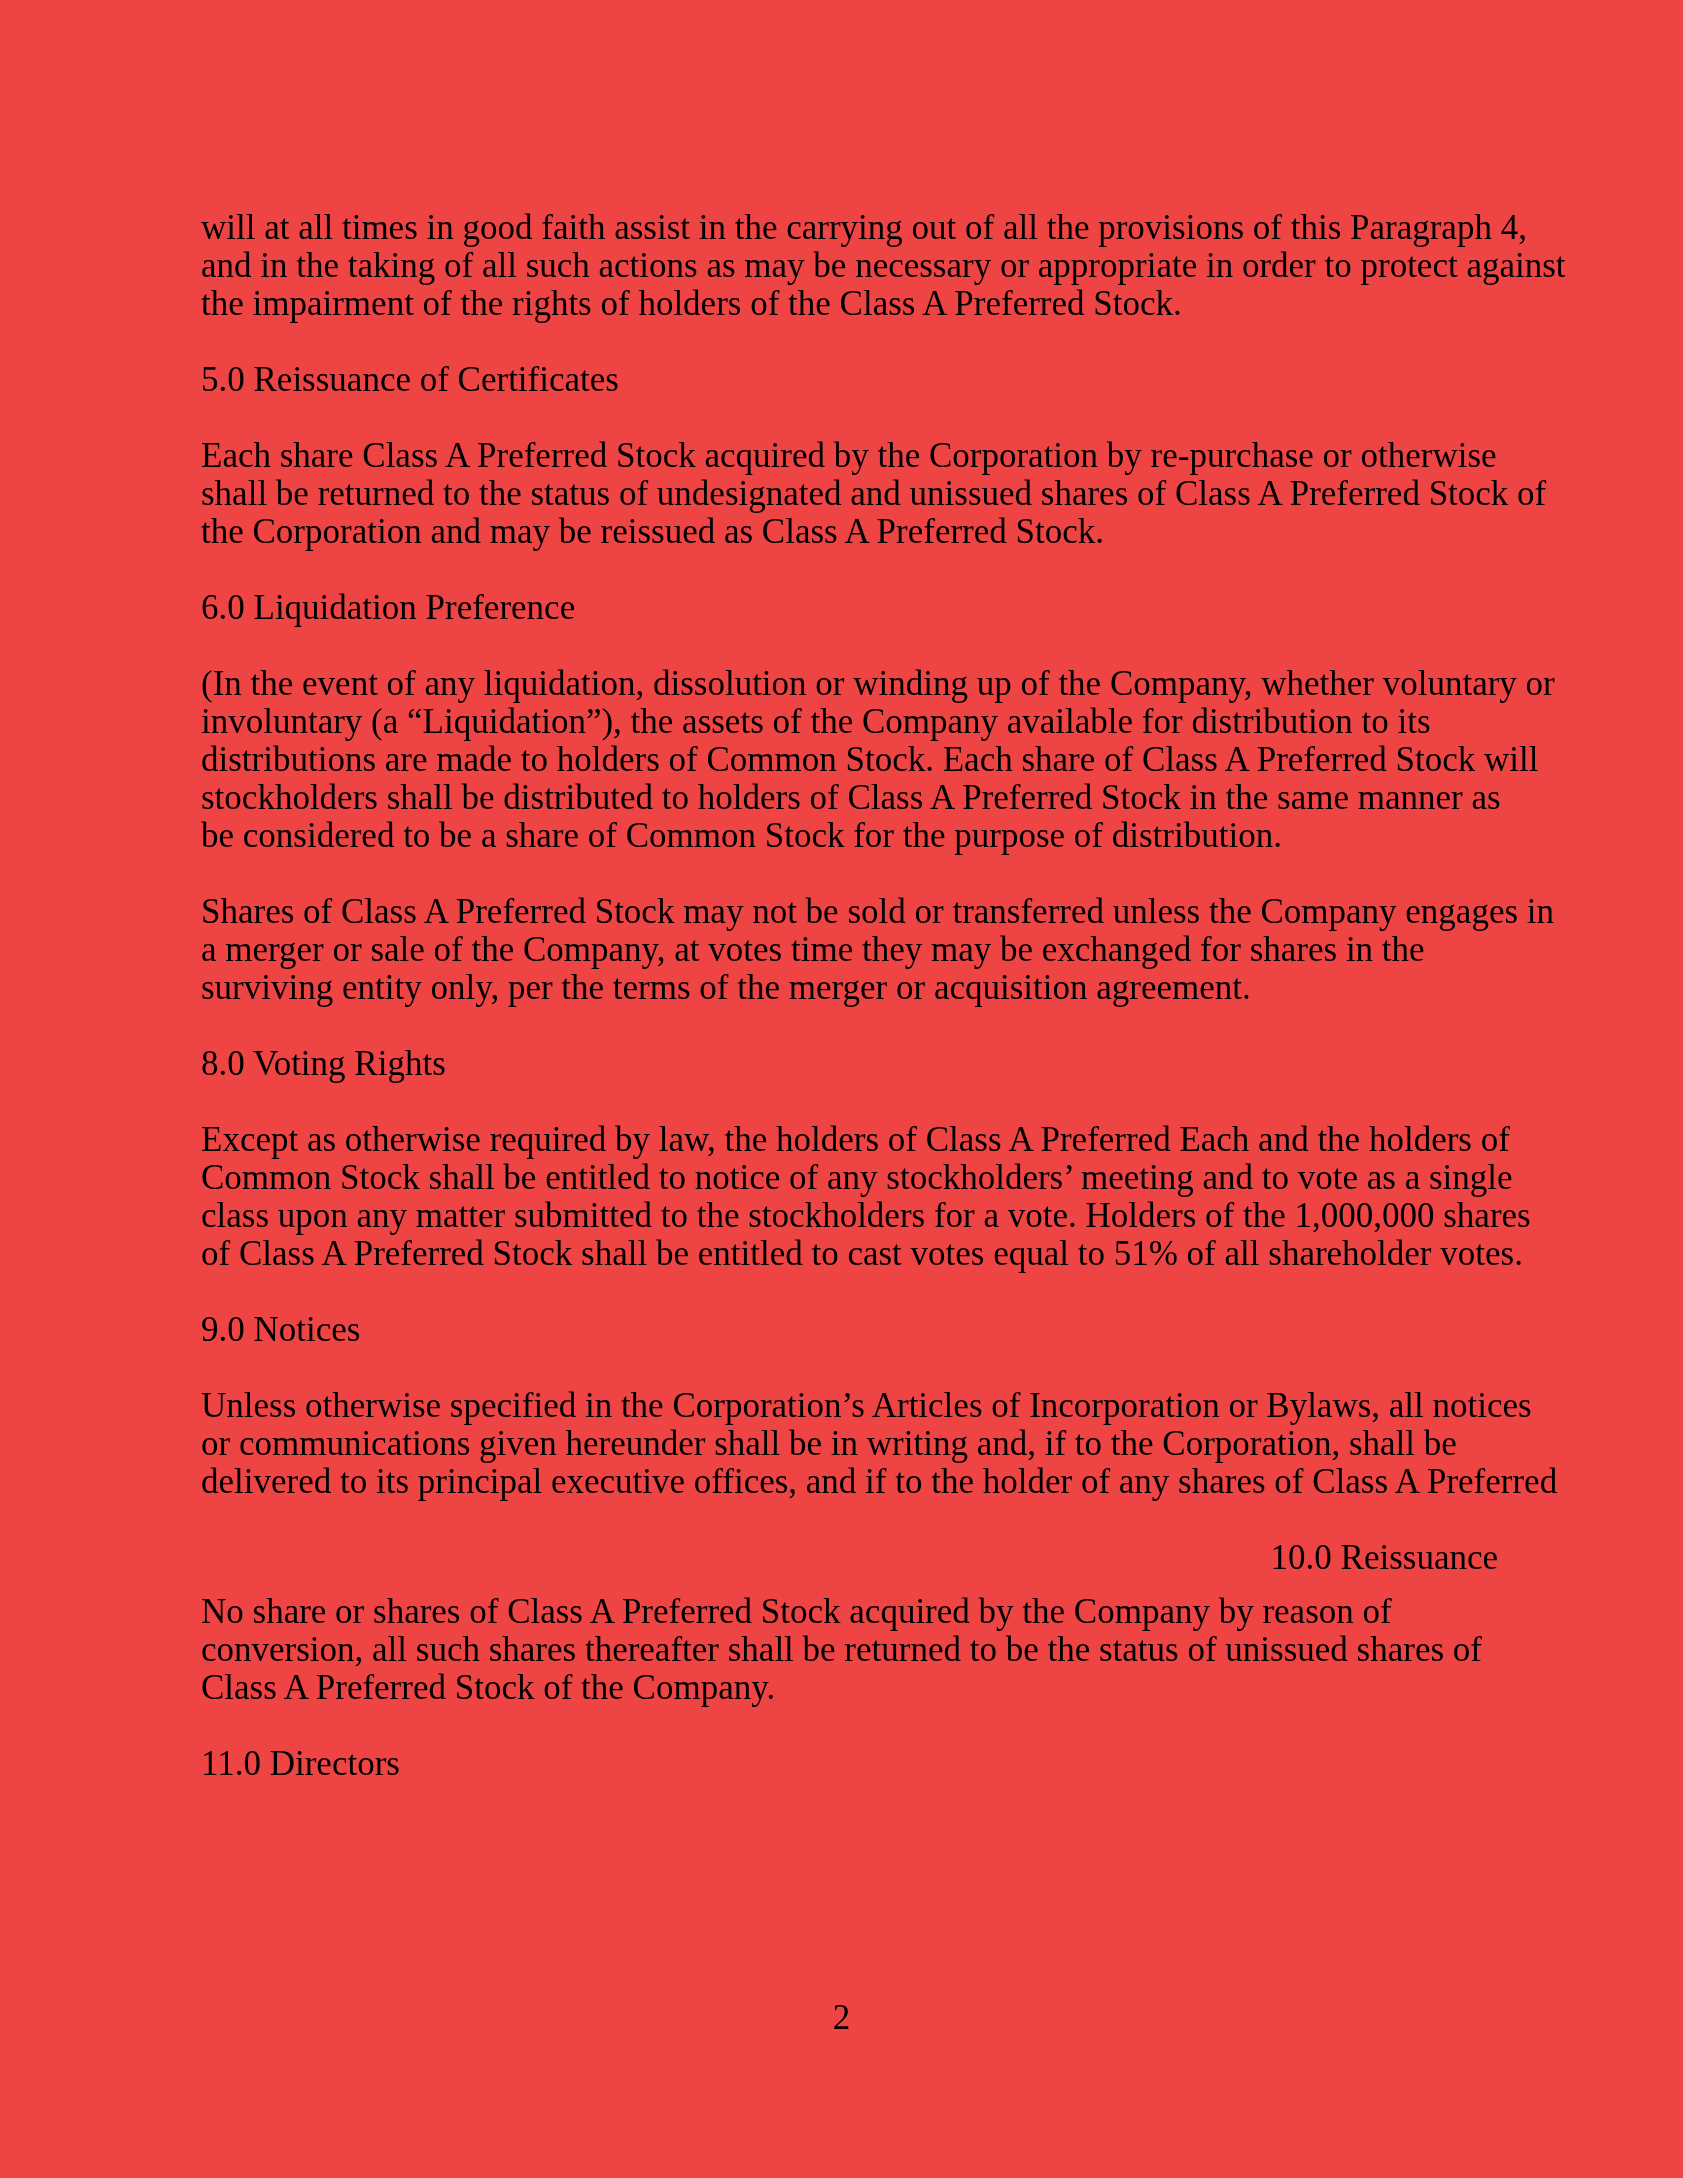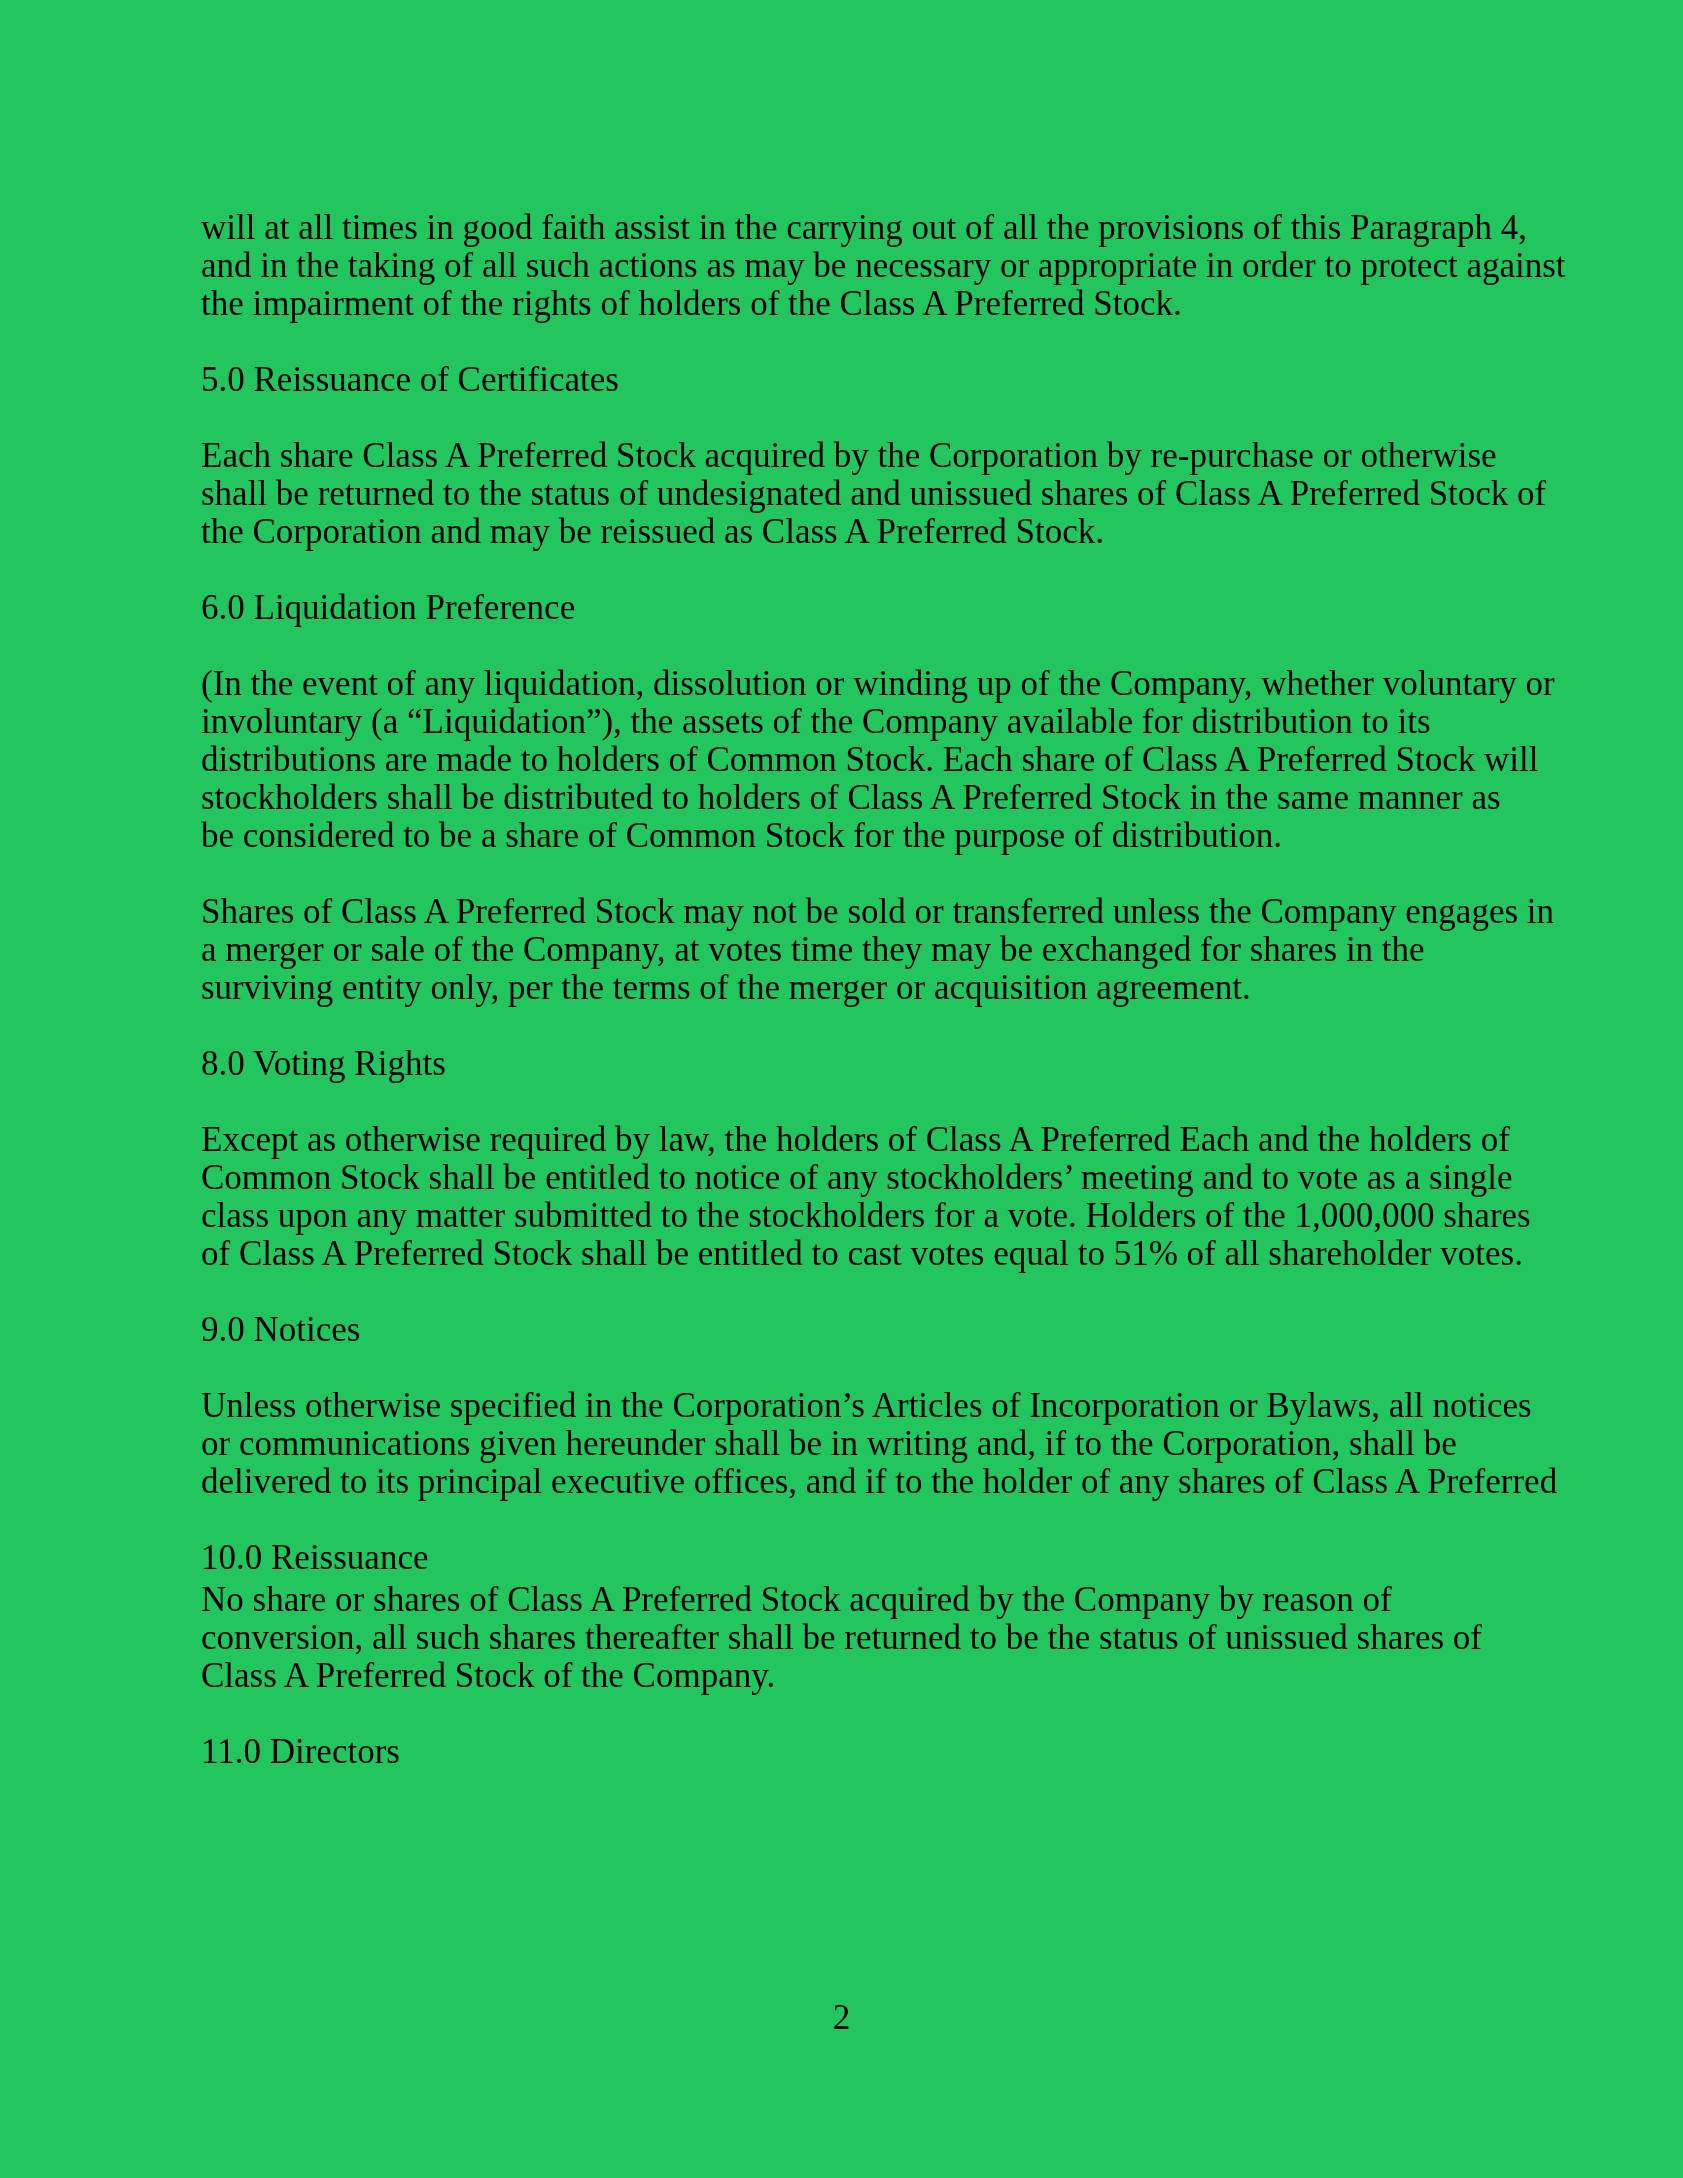--- a/index.html
+++ b/index.html
@@ -4,38 +4,39 @@
 <style>
   html, body {
     margin: 0;
     padding: 0;
     background: #e8e8e8;
   }
   .page {
     position: relative;
     width: 1683px;
     height: 2178px;
-    background: #22c55e;
+    background: #ef4444;
     font-family: "Liberation Serif", "DejaVu Serif", serif;
     color: #000000;
     overflow: hidden;
   }
   .content {
     position: absolute;
     left: 201px;
     top: 209px;
     width: 1297px;
     font-size: 35px;
     line-height: 38px;
   }
   .block {
     margin: 0 0 38px 0;
   }
   .block.tight {
-    margin-bottom: 4px;
+    margin-bottom: 16px;
+    text-align: right;
   }
   .heading {
     white-space: nowrap;
   }
   .italic {
   }
   .line {
     white-space: nowrap;
   }
   .page-number {

